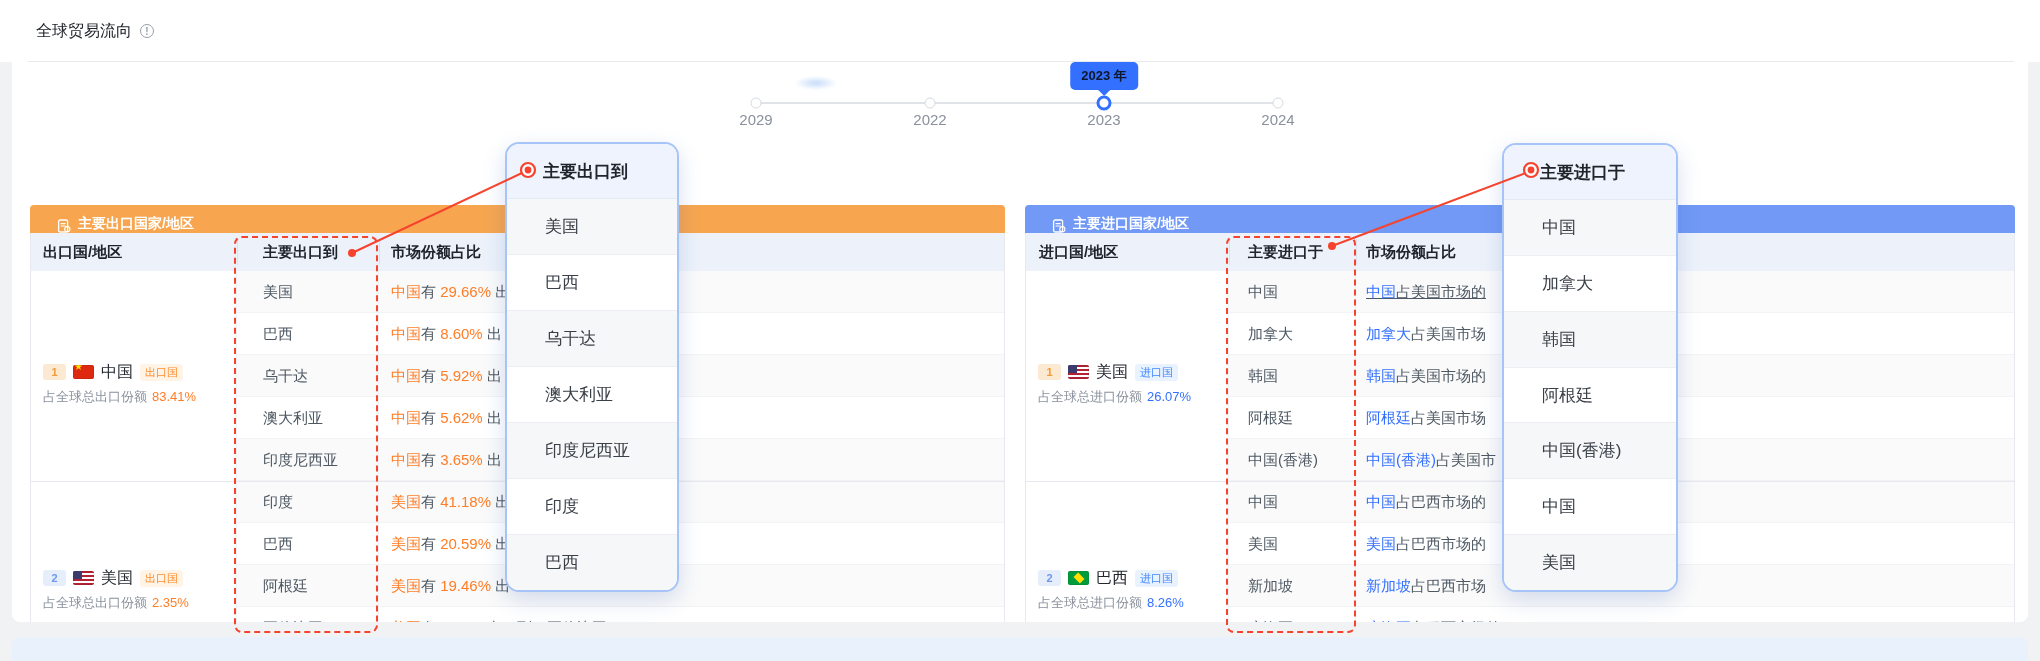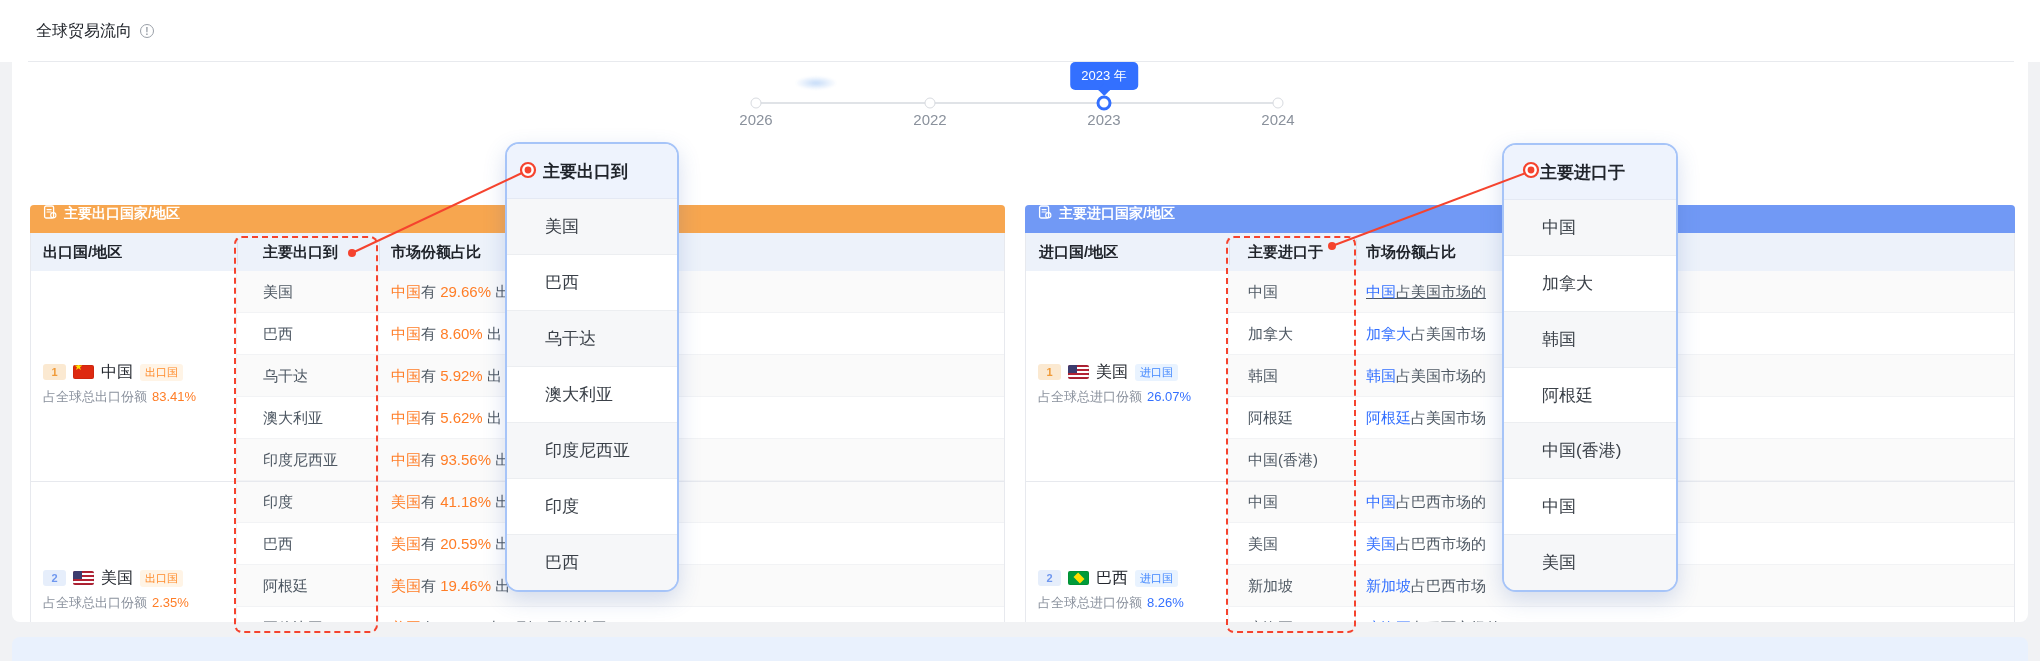--- a/index.html
+++ b/index.html
@@ -15,28 +15,28 @@
   .card{position:absolute;left:12px;top:62px;width:2016px;height:560px;background:#fff;border-radius:0 0 8px 8px;}
   .bottom-strip{position:absolute;left:12px;top:637px;width:2016px;height:24px;background:#e9f1fd;border-radius:8px 8px 0 0;}
   .watermark{position:absolute;left:795px;top:76px;width:42px;height:14px;border-radius:50%;
              background:radial-gradient(closest-side,#7fb0f0,rgba(255,255,255,0));opacity:.45;filter:blur(1px);}
   
   .tl-track{position:absolute;top:102px;height:2px;background:#e0e3e7;z-index:2;}
   .dot{position:absolute;width:9px;height:9px;border-radius:50%;background:#fff;border:1.5px solid #d8dbe0;
        transform:translate(-50%,-50%);z-index:3;box-sizing:content-box;}
   .dot.active{width:9px;height:9px;border:3.5px solid #3370ff;}
   .tl-label{position:absolute;top:111px;transform:translateX(-50%);font-size:15px;color:#8a919c;z-index:3;}
-  .yr-tip{position:absolute;left:1104px;top:62px;transform:translateX(-50%);background:#3370ff;color:#ffffff;
-          font-size:13px;padding:5px 11px;border-radius:5px;z-index:10;white-space:nowrap;font-weight:400;}
+  .yr-tip{position:absolute;left:1104px;top:62px;transform:translateX(-50%);background:#3370ff;color:#0f172a;
+          font-size:13px;padding:5px 11px;border-radius:5px;z-index:10;white-space:nowrap;font-weight:700;}
   .yr-tip .arr{position:absolute;left:50%;bottom:-4px;width:9px;height:9px;background:#3370ff;
                transform:translateX(-50%) rotate(45deg);border-radius:1px;}
   
   .table{position:absolute;top:205px;height:417px;background:#fff;}
-  .bar{position:absolute;left:0;top:0;right:0;height:28px;border-radius:4px 4px 0 0;display:flex;align-items:flex-start;
-       gap:7px;padding:0 13px;color:#fff;font-size:14px;font-weight:700;box-sizing:border-box;}
+  .bar{position:absolute;left:0;top:0;right:0;height:28px;border-radius:4px 4px 0 0;display:flex;align-items:flex-end;
+       gap:7px;padding:0 27px;color:#fff;font-size:14px;font-weight:700;box-sizing:border-box;}
   .table.orange .bar{background:#f7a64f;}
   .table.blue .bar{background:#7199f5;}
   .bar-icon{display:inline-flex;}
   .thead{position:absolute;left:0;top:28px;right:0;height:38px;background:#edf2fa;border-left:1px solid #e7e9ee;
          border-right:1px solid #e7e9ee;box-sizing:border-box;}
   .th{position:absolute;top:0;height:38px;line-height:38px;font-size:15px;font-weight:700;color:#20242b;white-space:nowrap;}
   .thv{position:absolute;top:6px;bottom:6px;width:1px;background:#dde3ee;}
   .tbody{position:absolute;left:0;top:66px;right:0;bottom:0;border-left:1px solid #e7e9ee;border-right:1px solid #e7e9ee;
          overflow:hidden;box-sizing:border-box;}
   .tbv{position:absolute;top:0;bottom:0;width:1px;background:#f0f2f5;z-index:2;}
@@ -93,21 +93,21 @@
     <span class="page-title">全球贸易流向</span>
     <span class="info">!</span>
     <span class="line"></span>
   </div>
 
   <div class="watermark"></div>
 
   <div id="timeline">
       <div class="tl-track" style="left: 756px; width: 522px;"></div>
       <div class="dot" style="left: 756px; top: 103px;"></div>
-      <div class="tl-label" style="left: 756px;">2026</div>
+      <div class="tl-label" style="left: 756px;">2029</div>
       <div class="dot" style="left: 930px; top: 103px;"></div>
       <div class="tl-label" style="left: 930px;">2022</div>
       <div class="dot active" style="left: 1104px; top: 103px;"></div>
       <div class="tl-label" style="left: 1104px;">2023</div>
       <div class="dot" style="left: 1278px; top: 103px;"></div>
       <div class="tl-label" style="left: 1278px;">2024</div>
     </div>
   <div class="yr-tip">
     <span>2023 年</span>
     <span class="arr"></span>
@@ -146,21 +146,21 @@
           <div class="trow alt" style="top: 84px; left: 206px; width: 769px;">
             <span class="dest" style="left: 26px;">乌干达</span>
             <span class="share" style="left: 154px;"><span class="hl orange-hl">中国</span><span>有 </span><span class="hl orange-hl">5.92%</span><span> 出</span></span>
           </div>
           <div class="trow" style="top: 126px; left: 206px; width: 769px;">
             <span class="dest" style="left: 26px;">澳大利亚</span>
             <span class="share" style="left: 154px;"><span class="hl orange-hl">中国</span><span>有 </span><span class="hl orange-hl">5.62%</span><span> 出</span></span>
           </div>
           <div class="trow alt" style="top: 168px; left: 206px; width: 769px;">
             <span class="dest" style="left: 26px;">印度尼西亚</span>
-            <span class="share" style="left: 154px;"><span class="hl orange-hl">中国</span><span>有 </span><span class="hl orange-hl">93.56%</span><span> 出</span></span>
+            <span class="share" style="left: 154px;"><span class="hl orange-hl">中国</span><span>有 </span><span class="hl orange-hl">3.65%</span><span> 出</span></span>
           </div>
           <div class="gcell" style="top: 0px; height: 210px; width: 206px;">
             <div class="badge-row" style="top: 91px;">
               <span class="rank r1">1</span>
               <span class="flag cn">
                 <span class="star">★</span>
               </span>
               <span class="cname">中国</span>
               <span class="role orange">出口国</span>
             </div>
@@ -228,20 +228,21 @@
           <div class="trow alt" style="top: 84px; left: 203px; width: 787px;">
             <span class="dest" style="left: 19px;">韩国</span>
             <span class="share" style="left: 137px;"><span class="hl blue-hl">韩国</span><span>占美国市场的</span><span class="hl blue-hl"></span><span></span></span>
           </div>
           <div class="trow" style="top: 126px; left: 203px; width: 787px;">
             <span class="dest" style="left: 19px;">阿根廷</span>
             <span class="share" style="left: 137px;"><span class="hl blue-hl">阿根廷</span><span>占美国市场</span><span class="hl blue-hl"></span><span></span></span>
           </div>
           <div class="trow alt" style="top: 168px; left: 203px; width: 787px;">
             <span class="dest" style="left: 19px;">中国(香港)</span>
+            <span class="share" style="left: 137px;"><span class="hl blue-hl">中国(香港)</span><span>占美国市</span><span class="hl blue-hl"></span><span></span></span>
           </div>
           <div class="gcell" style="top: 0px; height: 210px; width: 203px;">
             <div class="badge-row" style="top: 91px;">
               <span class="rank r1">1</span>
               <span class="flag us">
                 <span class="canton"></span>
               </span>
               <span class="cname">美国</span>
               <span class="role blue">进口国</span>
             </div>

